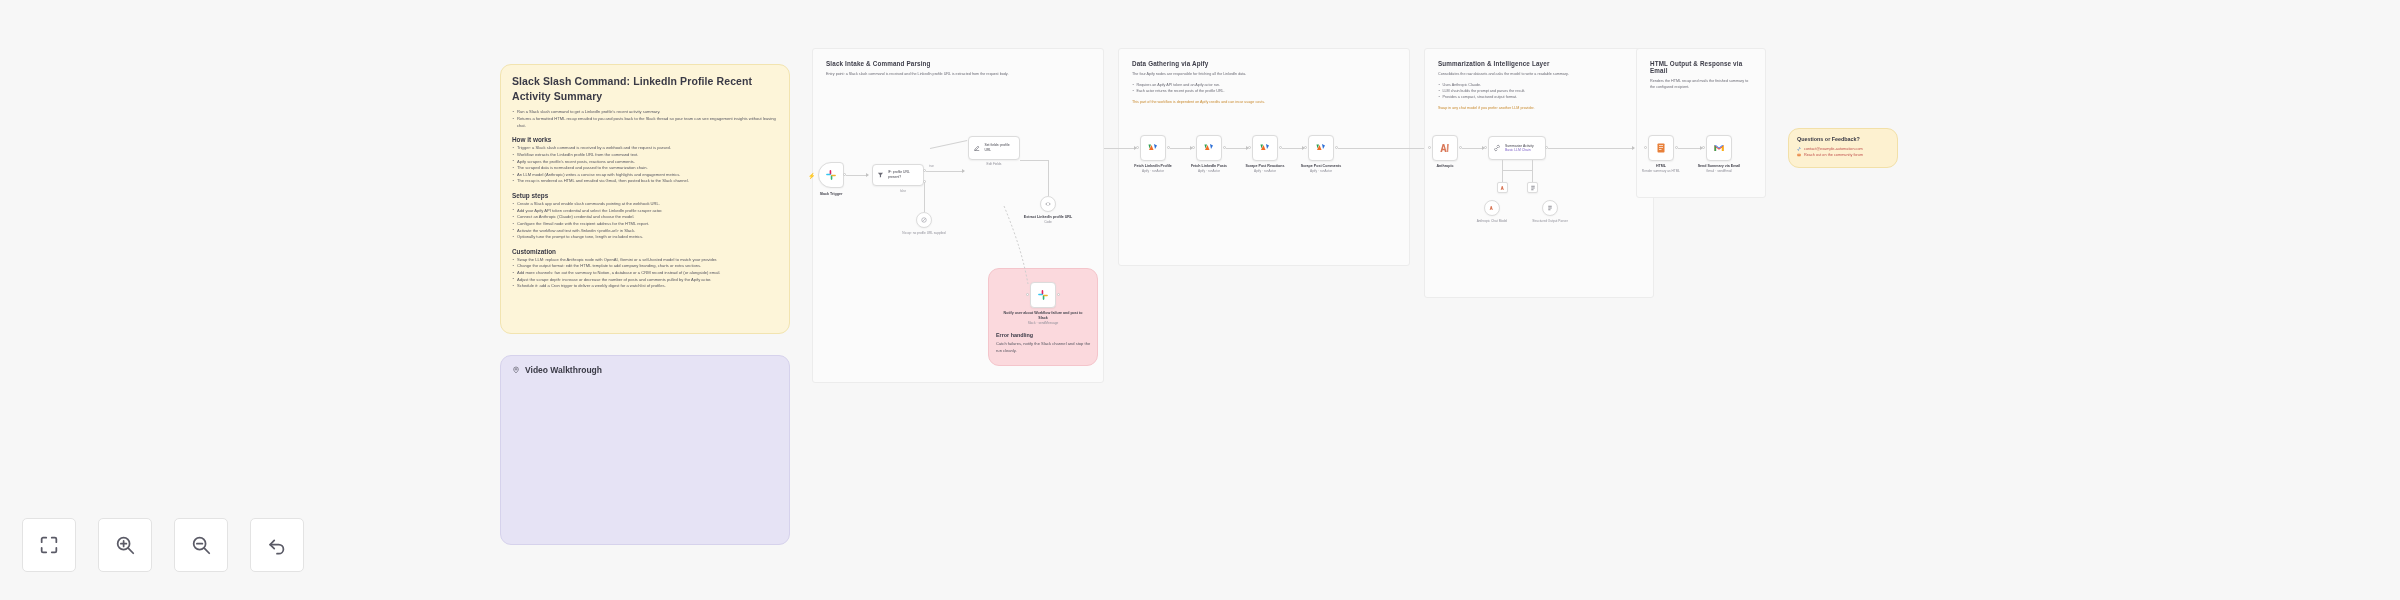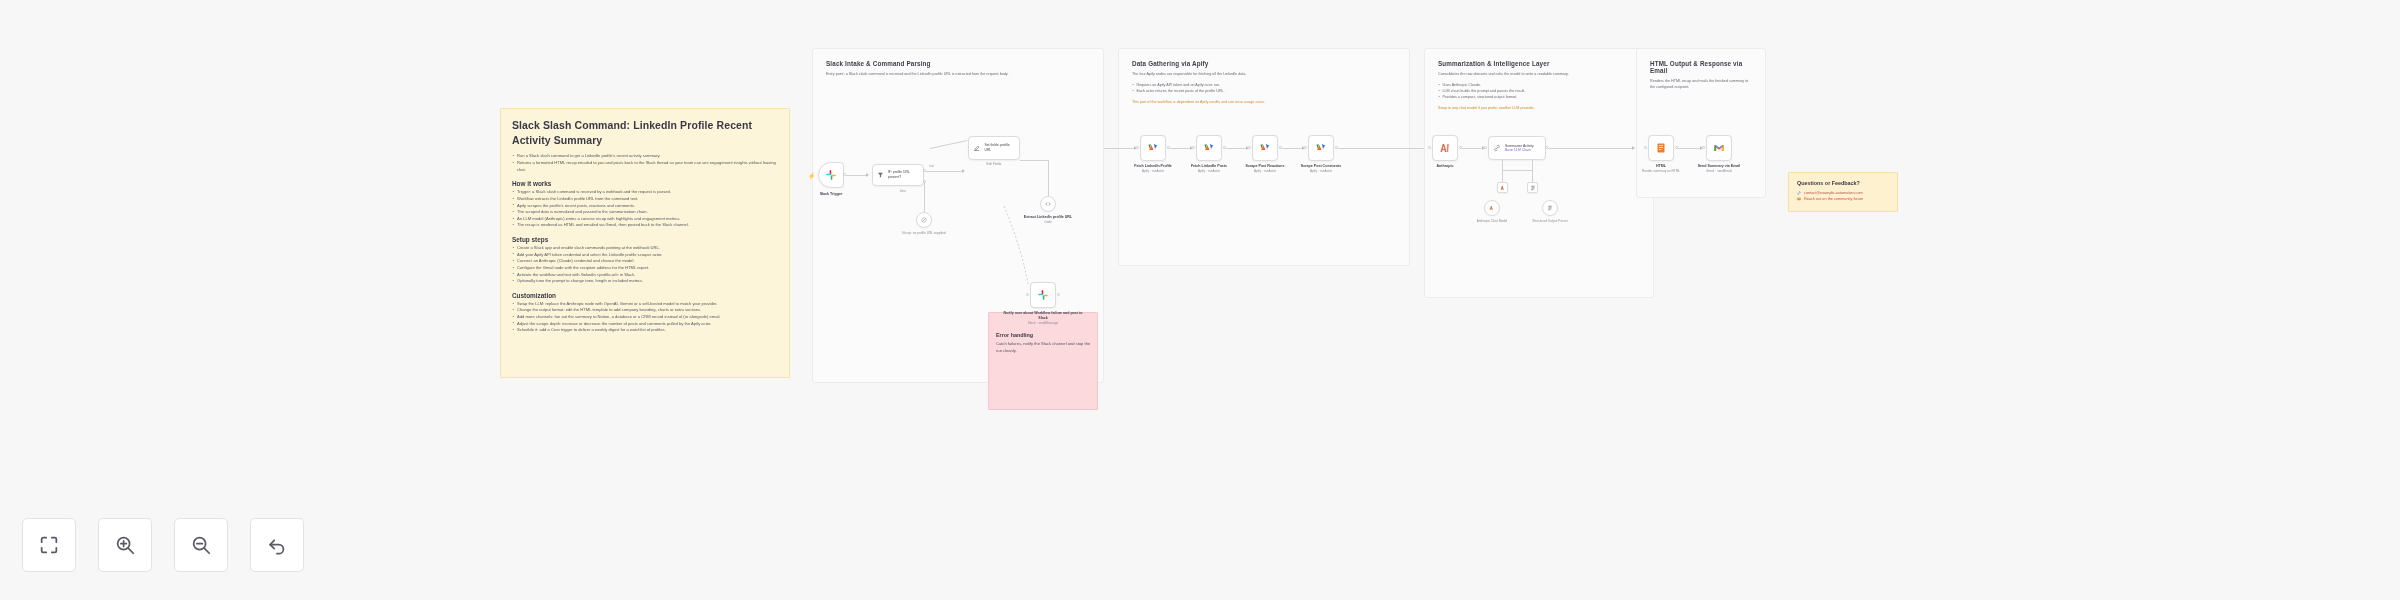--- a/index.html
+++ b/index.html
@@ -7,23 +7,22 @@
     width: 2400px; height: 600px;
     background: #f7f7f7;
     font-family: "Liberation Sans", sans-serif;
     overflow: hidden;
   }
   #canvas { position: relative; width: 2400px; height: 600px; background: #f7f7f7; }
 
   
   .sticky {
     position: absolute;
-    border-radius: 1px;
+    border-radius: 11px;
     overflow: hidden;
-    margin-top: 44px;
   }
   .sticky-yellow { background: #fdf5d9; border: 1px solid #f2e4b0; }
   .sticky-lav    { background: #e6e3f5; border: 1px solid #d6d2ec; }
   .sticky-pink   { background: #fbd9dd; border: 1px solid #f4c5cb; }
   .sticky-amber  { background: #fdf1d0; border: 1px solid #f2e0a8; }
 
   .note-pad { padding: 9px 11px; }
   .note-h1 { font-size: 10.5px; font-weight: bold; color: #3a3a46; line-height: 1.45; letter-spacing: .1px; }
   .note-h2 { font-size: 6.4px; font-weight: bold; color: #3a3a46; margin-top: 7px; margin-bottom: 2px; }
   .note-p  { font-size: 4.1px; color: #55555f; line-height: 1.62; margin-top: 3px; }
@@ -136,20 +135,31 @@
 
       <div class="note-h2">Customization</div>
       <div class="note-li">Swap the LLM: replace the Anthropic node with OpenAI, Gemini or a self-hosted model to match your provider.</div>
       <div class="note-li">Change the output format: edit the HTML template to add company branding, charts or extra sections.</div>
       <div class="note-li">Add more channels: fan out the summary to Notion, a database or a CRM record instead of (or alongside) email.</div>
       <div class="note-li">Adjust the scrape depth: increase or decrease the number of posts and comments pulled by the Apify actor.</div>
       <div class="note-li note-sub">Schedule it: add a Cron trigger to deliver a weekly digest for a watchlist of profiles.</div>
     </div>
   </div>
 
+  <div class="sticky sticky-lav" style="left:500px; top:355px; width:290px; height:190px;">
+    <div class="note-pad" style="display:flex; align-items:center; gap:5px;">
+      <span style="display:flex;">
+        <svg class="ico" width="8" height="8" viewBox="0 0 24 24" fill="none" stroke="#5a5a66" stroke-width="2">
+          <path d="M12 21s7-6.2 7-11a7 7 0 1 0-14 0c0 4.8 7 11 7 11z"></path>
+            <circle cx="12" cy="10" r="2.4"></circle>
+        </svg>
+      </span>
+      <span style="font-size:8.5px; font-weight:bold; color:#3a3a46;">Video Walkthrough</span>
+    </div>
+  </div>
 
   <div class="section" style="left:812px; top:48px; width:292px; height:335px;">
     <div class="sec-head">
       <div class="sec-title">Slack Intake &amp; Command Parsing</div>
       <div class="sec-desc">Entry point: a Slack slash command is received and the LinkedIn profile URL is extracted from the request body.</div>
     </div>
   </div>
 
   <div class="trig-bolt" style="left:808px; top:173px;">⚡</div>
   <div class="node node-trigger" style="left:818px; top:162px;">

